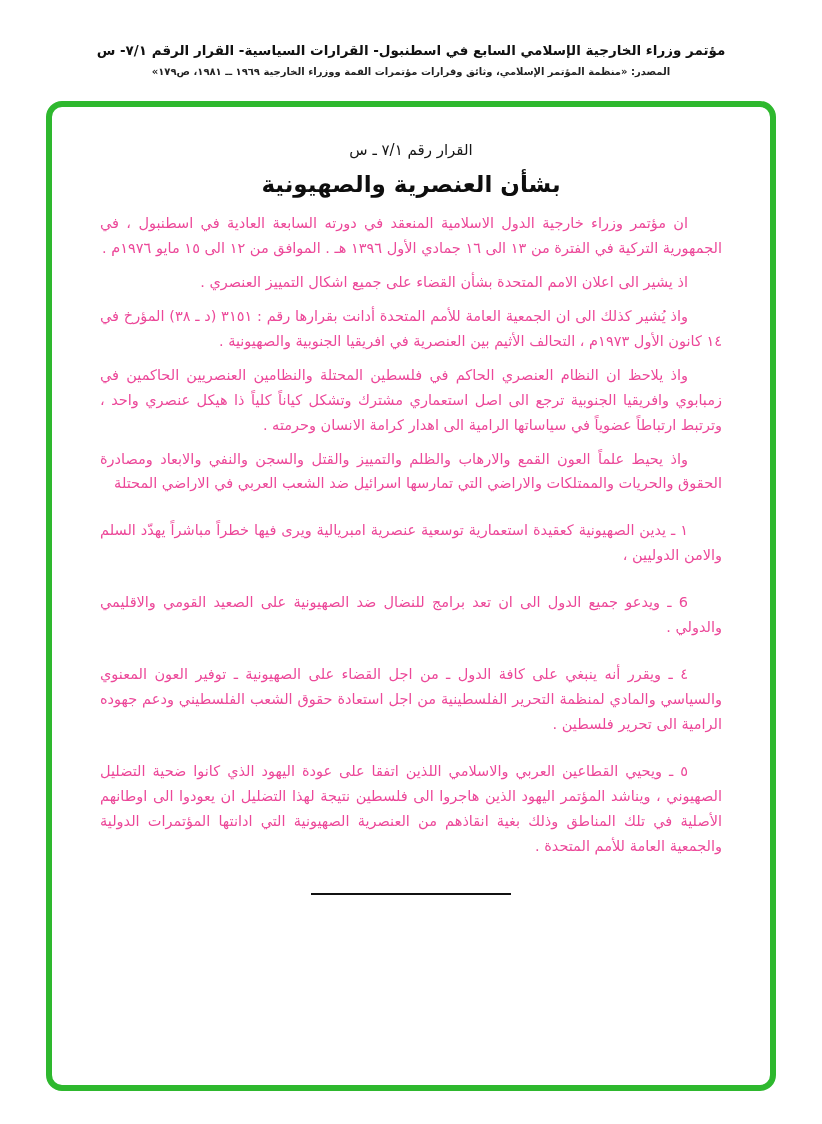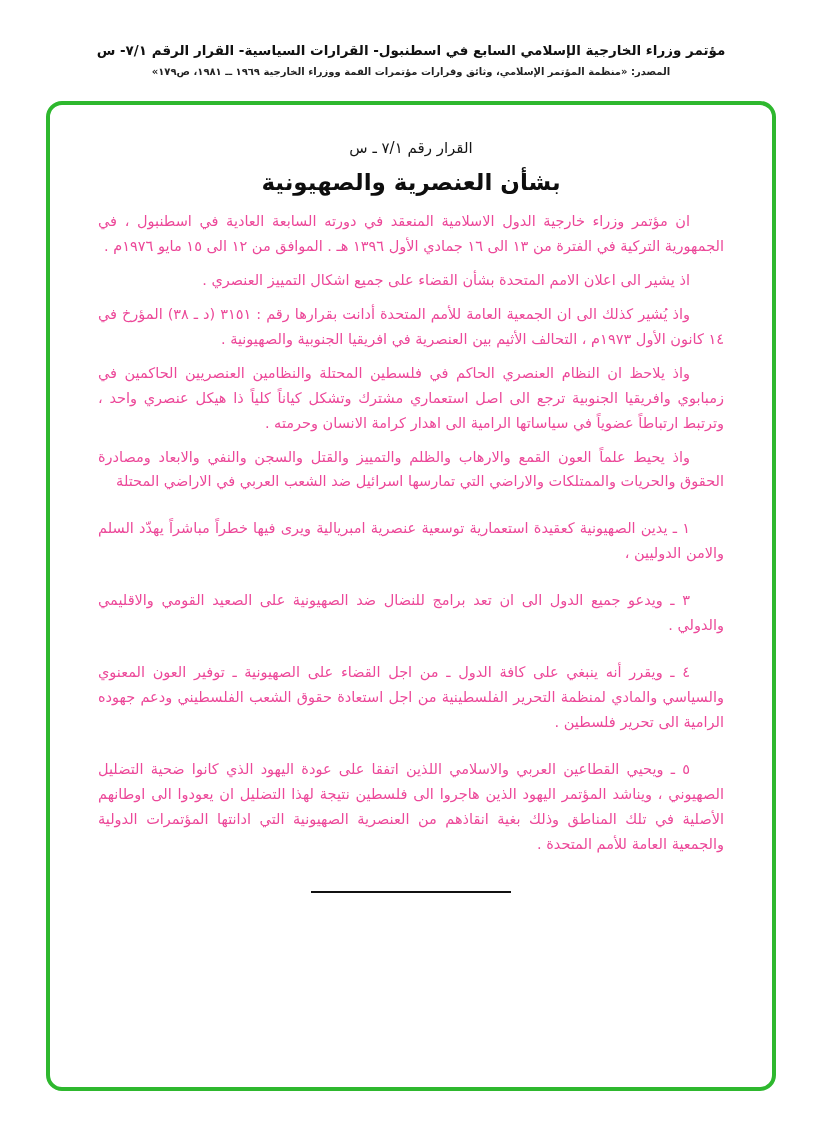--- a/index.html
+++ b/index.html
@@ -30,21 +30,21 @@
   .header-source {
     margin-top: 8px;
     font-size: 10px;
     font-weight: bold;
     color: #222;
   }
   .green-box {
     width: 730px;
     height: 990px;
     margin: 24px auto 0 auto;
-    border: 4px solid #3b82f6;
+    border: 6px solid #3b82f6;
     border-radius: 16px;
     padding: 28px 48px 30px 48px;
     background: #ffffff;
   }
   .doc-title {
     text-align: center;
     font-size: 15px;
     color: #161616;
     margin-top: 6px;
   }
@@ -88,21 +88,21 @@
 
     <div class="doc-subject">بشأن العنصرية والصهيونية</div>
 
     <div class="doc-body">
       <p>ان مؤتمر وزراء خارجية الدول الاسلامية المنعقد في دورته السابعة العادية في اسطنبول ، في الجمهورية التركية في الفترة من ١٣ الى ١٦ جمادي الأول ١٣٩٦ هـ . الموافق من ١٢ الى ١٥ مايو ١٩٧٦م .</p>
       <p>اذ يشير الى اعلان الامم المتحدة بشأن القضاء على جميع اشكال التمييز العنصري .</p>
       <p>واذ يُشير كذلك الى ان الجمعية العامة للأمم المتحدة أدانت بقرارها رقم : ٣١٥١ (د ـ ٣٨) المؤرخ في ١٤ كانون الأول ١٩٧٣م ، التحالف الأثيم بين العنصرية في افريقيا الجنوبية والصهيونية .</p>
       <p>واذ يلاحظ ان النظام العنصري الحاكم في فلسطين المحتلة والنظامين العنصريين الحاكمين في زمبابوي وافريقيا الجنوبية ترجع الى اصل استعماري مشترك وتشكل كياناً كلياً ذا هيكل عنصري واحد ، وترتبط ارتباطاً عضوياً في سياساتها الرامية الى اهدار كرامة الانسان وحرمته .</p>
       <p>واذ يحيط علماً العون القمع والارهاب والظلم والتمييز والقتل والسجن والنفي والابعاد ومصادرة الحقوق والحريات والممتلكات والاراضي التي تمارسها اسرائيل ضد الشعب العربي في الاراضي المحتلة</p>
       <p class="tight">١ ـ يدين الصهيونية كعقيدة استعمارية توسعية عنصرية امبريالية ويرى فيها خطراً مباشراً يهدّد السلم والامن الدوليين ،</p>
-      <p class="tight">٣ ـ ويدعو جميع الدول الى ان تعد برامج للنضال ضد الصهيونية على الصعيد القومي والاقليمي والدولي .</p>
+      <p class="tight">6 ـ ويدعو جميع الدول الى ان تعد برامج للنضال ضد الصهيونية على الصعيد القومي والاقليمي والدولي .</p>
       <p class="tight">٤ ـ ويقرر أنه ينبغي على كافة الدول ـ من اجل القضاء على الصهيونية ـ توفير العون المعنوي والسياسي والمادي لمنظمة التحرير الفلسطينية من اجل استعادة حقوق الشعب الفلسطيني ودعم جهوده الرامية الى تحرير فلسطين .</p>
       <p class="tight">٥ ـ ويحيي القطاعين العربي والاسلامي اللذين اتفقا على عودة اليهود الذي كانوا ضحية التضليل الصهيوني ، ويناشد المؤتمر اليهود الذين هاجروا الى فلسطين نتيجة لهذا التضليل ان يعودوا الى اوطانهم الأصلية في تلك المناطق وذلك بغية انقاذهم من العنصرية الصهيونية التي ادانتها المؤتمرات الدولية والجمعية العامة للأمم المتحدة .</p>
     </div>
 
     <div class="footer-line"></div>
 
   </div>
 
 </div>
 

